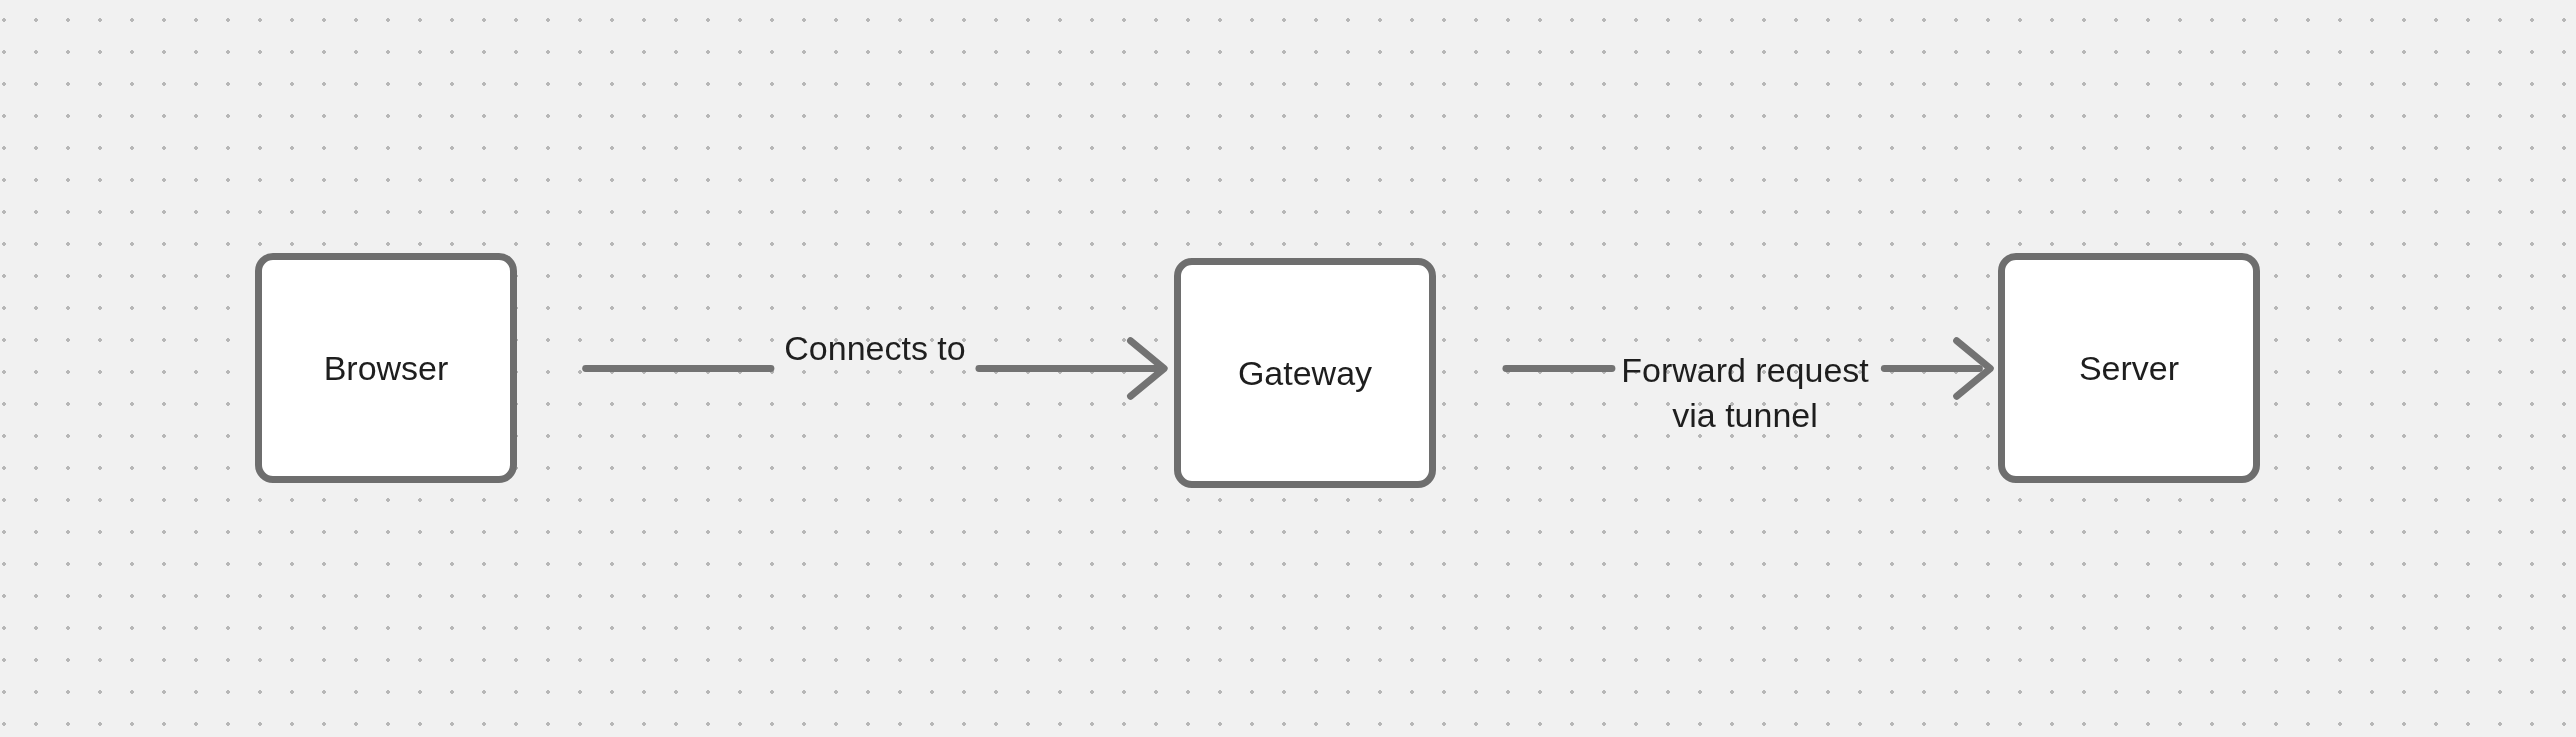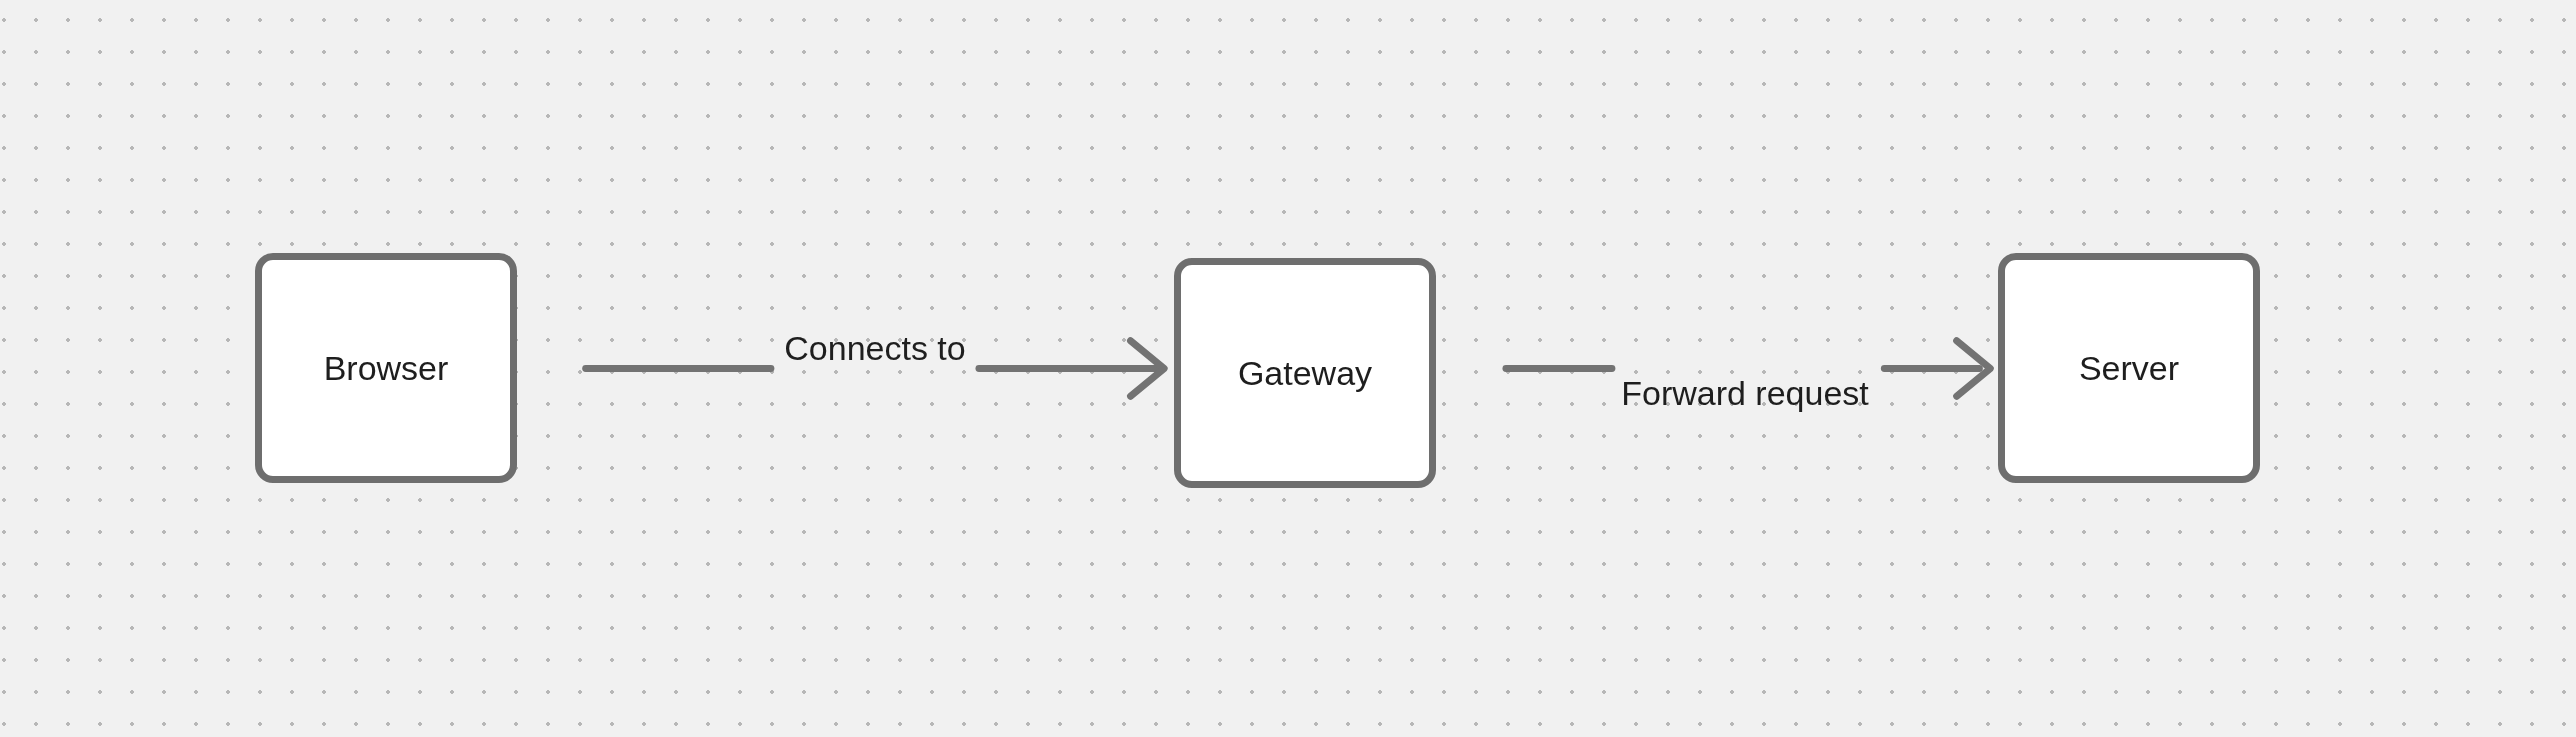--- a/index.html
+++ b/index.html
@@ -98,16 +98,17 @@
       <polyline class="edge-stroke" points="1975,344 2009,372 1975,400"></polyline>
     </g>
   </svg>
 
   <div class="edge-label" id="edge-label-1">
     <span class="line">Connects to</span>
   </div>
 
   <div class="edge-label" id="edge-label-2">
     <span class="line">Forward request</span>
+    <span class="line">via tunnel</span>
   </div>
 
 </div>
 
 
 </body></html>

